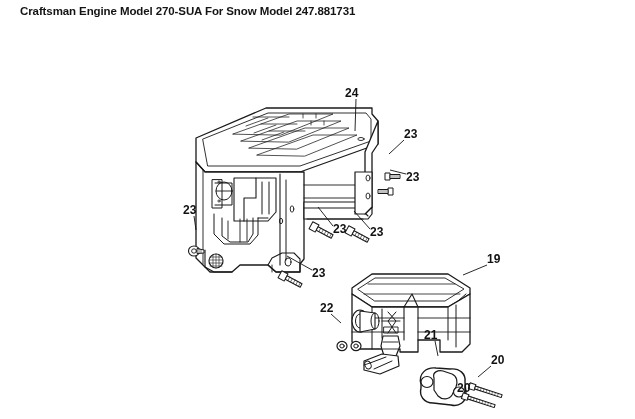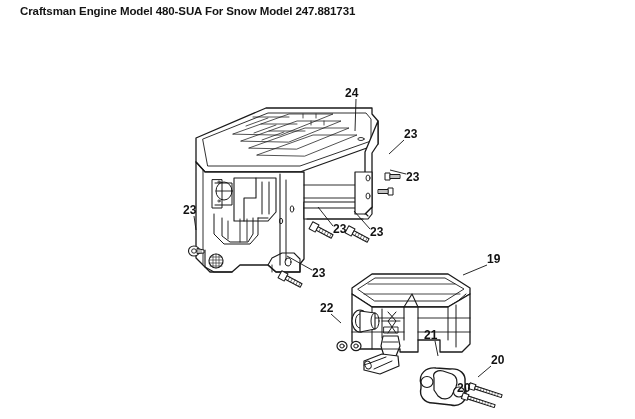--- a/index.html
+++ b/index.html
@@ -57,21 +57,21 @@
   }
   .part-fill {
     fill: #ffffff;
     stroke: #1a1a1a;
     stroke-linejoin: round;
   }
 </style>
 </head>
 <body>
 
-<div id="page-title">Craftsman Engine Model 480-SUA For Snow Model 247.881731</div>
+<div id="page-title">Craftsman Engine Model 270-SUA For Snow Model 247.881731</div>
 
 <div id="diagram-canvas">
 <svg viewBox="0 0 635 397" xmlns="http://www.w3.org/2000/svg">
 
   <g>
 
     <path class="part-fill" stroke-width="1.3" d="M196,116 L266,86 L372,86 L372,92 L378,99 L378,122 L300,150 L205,150 L196,140 Z"></path>
 
     <path class="ln" stroke-width="0.9" d="M203,117 L268,91 L366,91 L371,97 L371,119 L300,144 L208,144 Z"></path>
 

